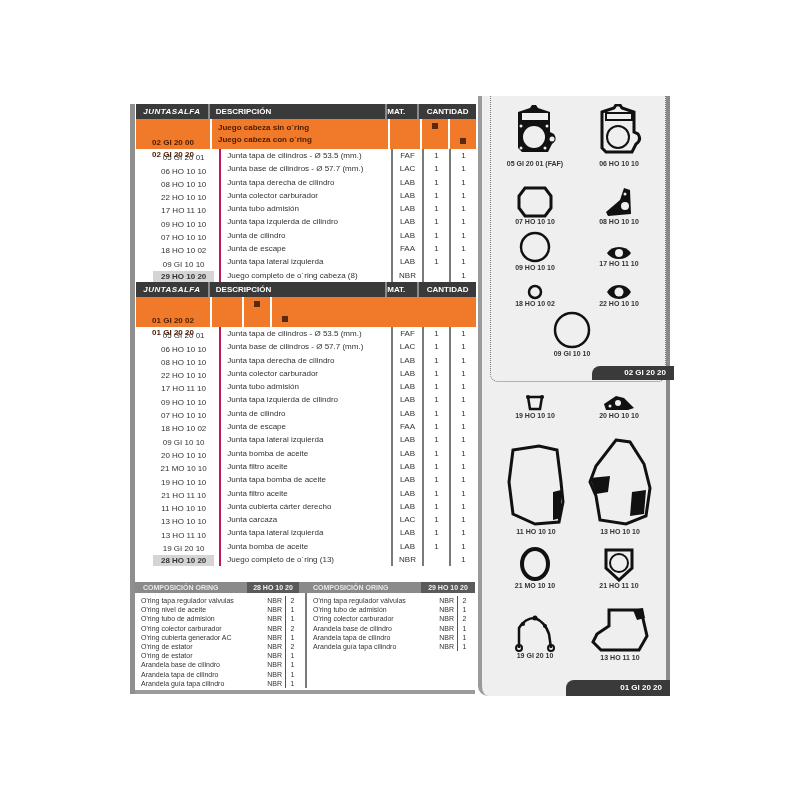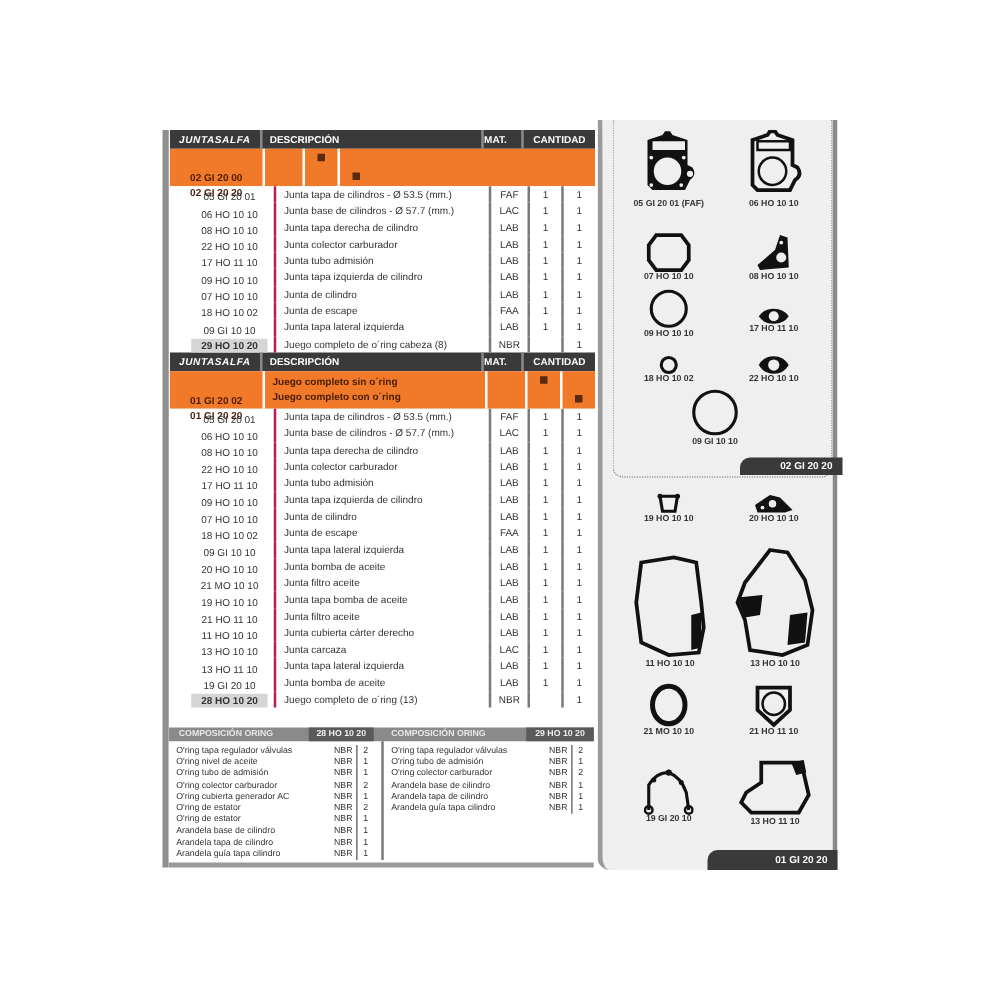--- a/index.html
+++ b/index.html
@@ -53,20 +53,24 @@
     <div class="c1">JUNTASALFA</div>
     <div class="c2">DESCRIPCIÓN</div>
     <div class="c3">MAT.</div>
     <div class="c4">CANTIDAD</div>
   </div>
   <div class="orange">
     <div class="c1">
         <div>02 GI 20 00</div>
         <div>02 GI 20 20</div>
       </div>
+    <div class="c2">
+        <div>Juego cabeza sin o´ring</div>
+        <div>Juego cabeza con o´ring</div>
+      </div>
     <div class="c3"></div>
     <div class="c4a">
         <span class="sq" style="left:10px;top:4px"></span>
       </div>
     <div class="c4b">
         <span class="sq" style="left:10px;top:19px"></span>
       </div>
   </div>
   <div class="rows" id="t1rows">
       <div class="row">
@@ -144,24 +148,20 @@
   <div class="hdr">
     <div class="c1">JUNTASALFA</div>
     <div class="c2">DESCRIPCIÓN</div>
     <div class="c3">MAT.</div>
     <div class="c4">CANTIDAD</div>
   </div>
   <div class="orange">
     <div class="c1">
         <div>01 GI 20 02</div>
         <div>01 GI 20 20</div>
-      </div>
-    <div class="c2">
-        <div>Juego completo sin o´ring</div>
-        <div>Juego completo con o´ring</div>
       </div>
     <div class="c3"></div>
     <div class="c4a">
         <span class="sq" style="left:10px;top:4px"></span>
       </div>
     <div class="c4b">
         <span class="sq" style="left:10px;top:19px"></span>
       </div>
   </div>
   <div class="rows" id="t2rows">

